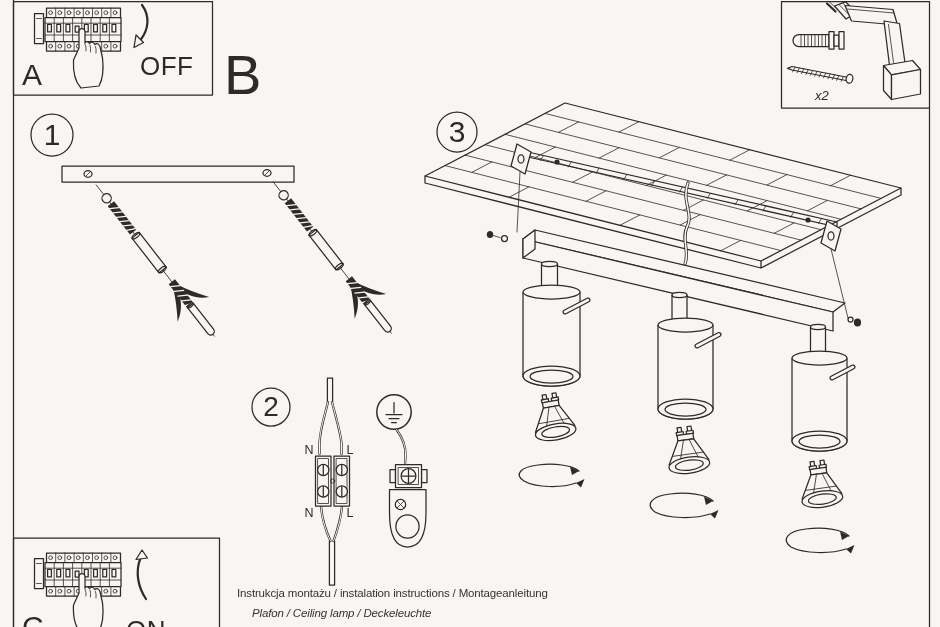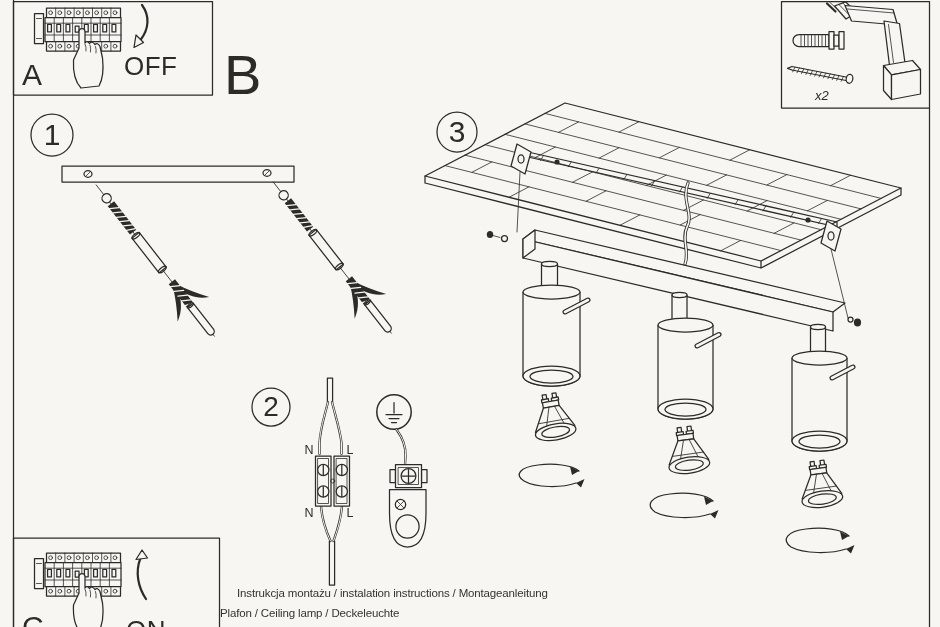--- a/index.html
+++ b/index.html
@@ -351,32 +351,32 @@
           <use href="#hand" transform="translate(0,545)"></use>
         </g>
     <g>
       <path class="tk" d="M146,599 C138,587 135,572 140.5,558"></path>
       <path class="wf" d="M142,550 L136,559.5 L147.5,558 Z"></path>
     </g>
   </g>
 </svg>
 
 <div class="txt big-letter" style="left:22px;top:58px;">A</div>
-<div class="txt switch-word" style="left:124px;top:51px;text-align:center;">OFF</div>
+<div class="txt switch-word" style="left:140px;top:51px;text-align:center;">OFF</div>
 <div class="txt huge-letter" style="left:224px;top:42px;">B</div>
 <div class="txt x2" style="left:815px;top:50px;margin-top:38px;">x2</div>
 
 <div class="txt stepnum" style="left:32px;top:115px;width:40px;line-height:40px;">1</div>
 <div class="txt stepnum" style="left:253px;top:389px;width:36px;line-height:36px;font-size:28px;">2</div>
 <div class="txt stepnum" style="left:437px;top:112px;width:40px;line-height:40px;">3</div>
 
 <div class="txt wlab" style="left:302px;top:443px;">N</div>
 <div class="txt wlab" style="left:343px;top:443px;">L</div>
 <div class="txt wlab" style="left:302px;top:506px;">N</div>
 <div class="txt wlab" style="left:343px;top:506px;">L</div>
 
 <div class="txt switch-word" style="left:126px;top:615px;">ON</div>
 <div class="txt big-letter" style="left:22px;top:610px;">C</div>
 
 <div class="txt foot" style="left:237px;top:587px;">Instrukcja montażu / instalation instructions / Montageanleitung</div>
-<div class="txt foot" style="left:220px;top:607px;">Plafon / Ceiling lamp / Deckeleuchte</div>
+<div class="txt foot" style="left:252px;top:607px;font-style:italic;">Plafon / Ceiling lamp / Deckeleuchte</div>
 
 </div>
 
 </body></html>

